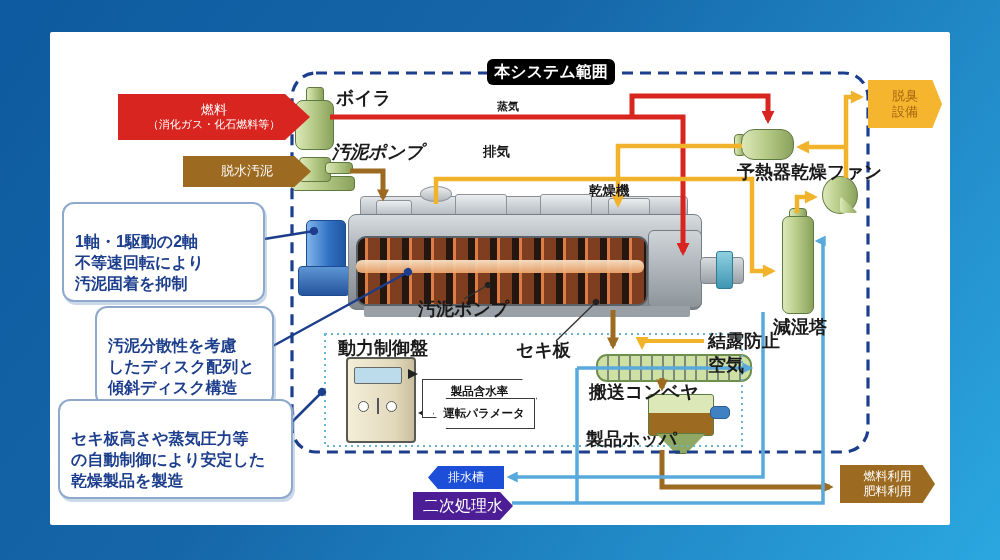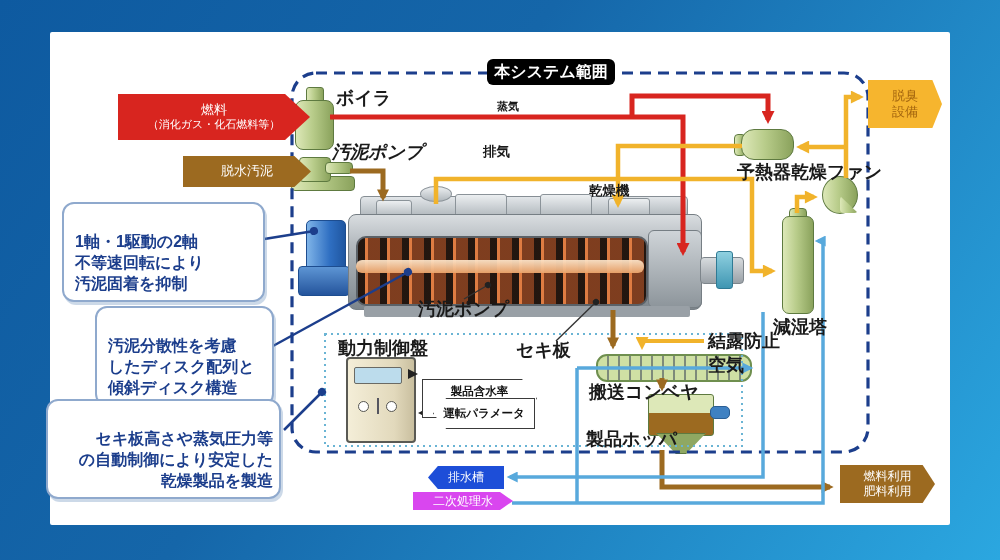--- a/index.html
+++ b/index.html
@@ -203,35 +203,35 @@
 
 <div class="abs flag pt-r pre" style="left:840px;top:465px;width:95px;height:38px;background:#9c6a20;font-size:12px;">
   <span class="pre">燃料利用
 肥料利用</span>
 </div>
 
 <div class="abs flag pt-l" style="left:428px;top:466px;width:76px;height:23px;background:#1d4ed8;font-size:12px;">
   <span>排水槽</span>
 </div>
 
-<div class="abs flag pt-r" style="left:413px;top:492px;width:100px;height:18px;background:#d946ef;font-size:12px;">
+<div class="abs flag pt-r" style="left:413px;top:492px;width:100px;height:28px;background:#4c1d95;font-size:16px;">
   <span>二次処理水</span>
 </div>
 
 <div class="abs callout" style="left:62px;top:202px;width:182px;">
   <span class="pre">1軸・1駆動の2軸
 不等速回転により
 汚泥固着を抑制</span>
 </div>
 <div class="abs callout" style="left:95px;top:306px;width:158px;">
   <span class="pre">汚泥分散性を考慮
 したディスク配列と
 傾斜ディスク構造</span>
 </div>
-<div class="abs callout" style="left:46px;top:399px;width:214px;text-align:right;">
+<div class="abs callout" style="left:58px;top:399px;width:214px;">
   <span class="pre">セキ板高さや蒸気圧力等
 の自動制御により安定した
 乾燥製品を製造</span>
 </div>
 
 <div class="abs procbox pt-r" style="left:422px;top:356px;width:113px;height:37px;margin-top:23px;">
   <span class="pre">製品含水率
 自動安定制御</span>
 </div>
 <div class="abs procbox pt-l" style="left:433px;top:398px;width:100px;height:29px;">

